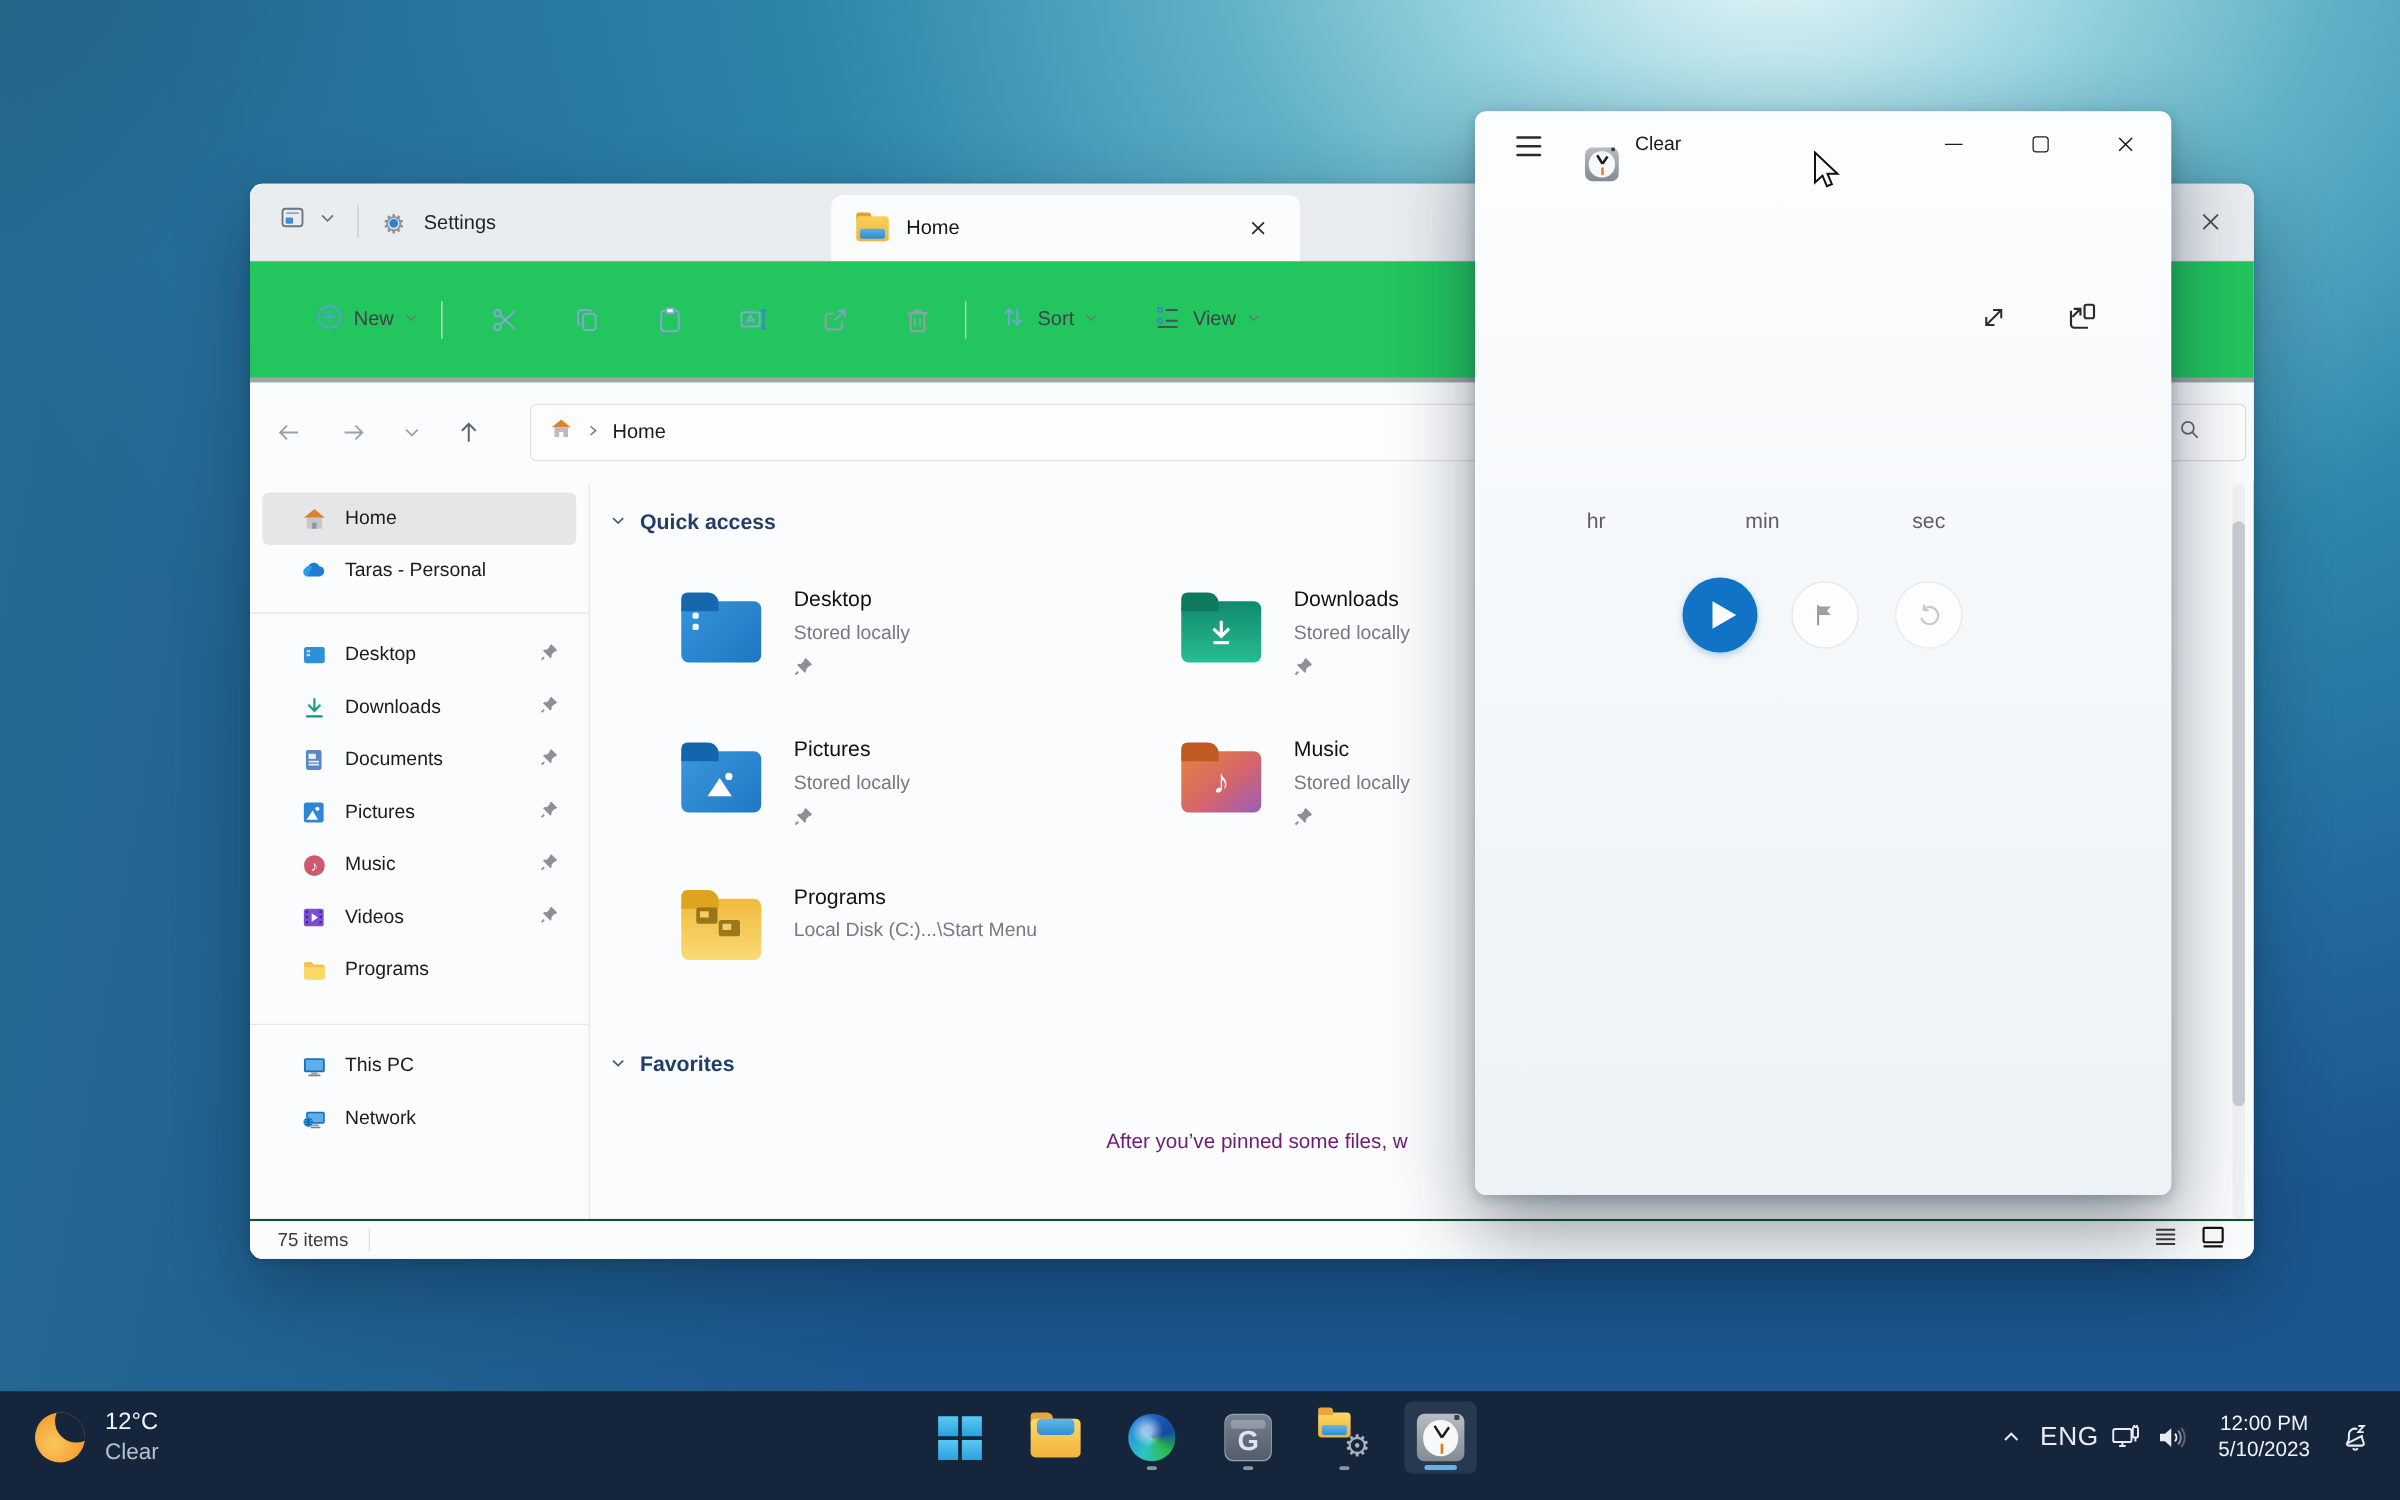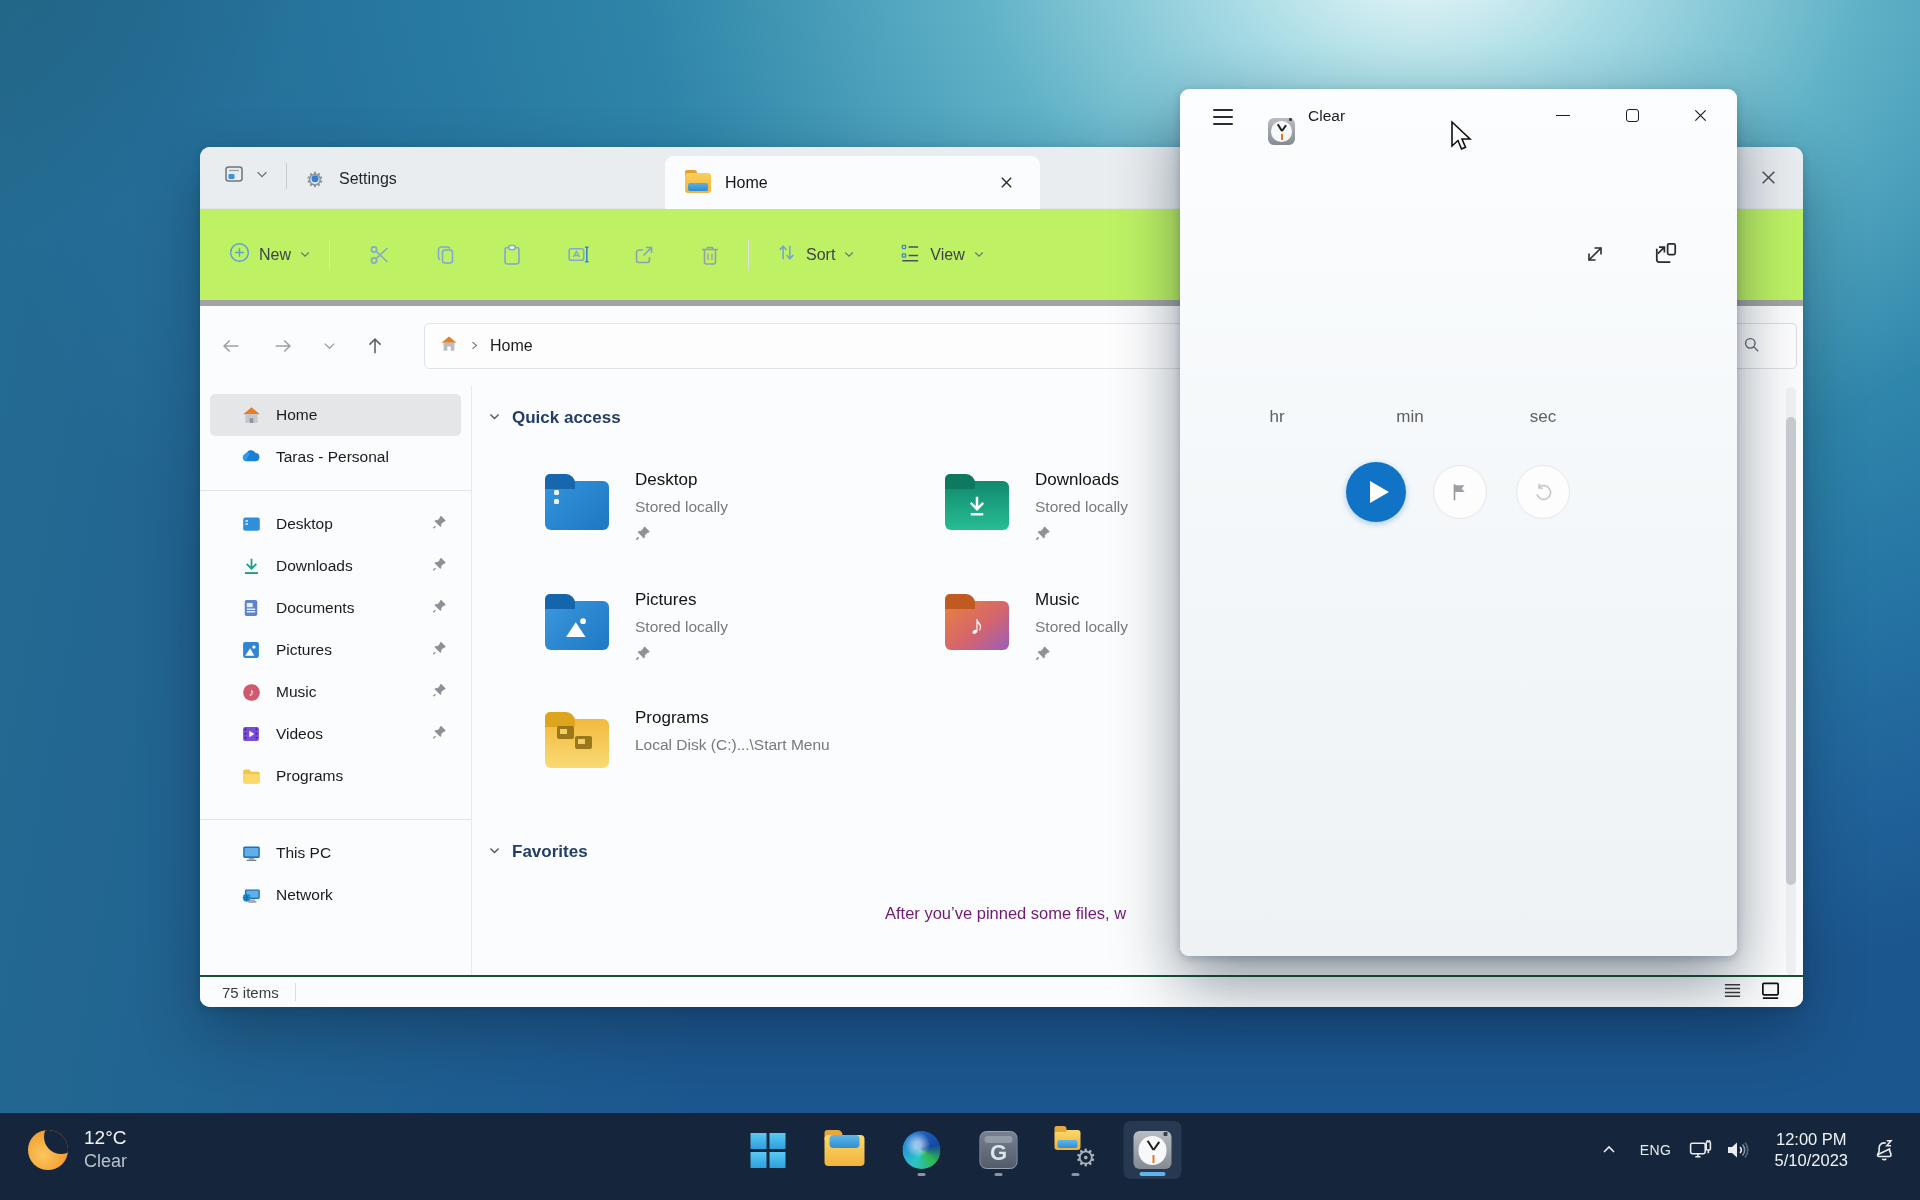--- a/index.html
+++ b/index.html
@@ -30,21 +30,21 @@
   .gearwrap .g{font-size:21px;line-height:1;color:#8d949c;}
   .gearwrap .dot{position:absolute;left:50%;top:50%;width:7px;height:7px;border-radius:50%;background:#2f7fd4;transform:translate(-50%,-54%);}
   .tab-active{position:absolute;left:465px;top:9px;width:375px;height:53px;background:#fbfcfd;border-radius:9px 9px 0 0;display:flex;align-items:center;padding:0 20px;gap:14px;font-size:16px;color:#141414;}
   .tab-close{margin-left:auto;width:28px;height:28px;display:flex;align-items:center;justify-content:center;border-radius:4px;}
   .ex-close{position:absolute;right:16px;top:12px;width:38px;height:36px;display:flex;align-items:center;justify-content:center;}
   .tabfolder{position:relative;width:26px;height:20px;}
   .tabfolder .f{position:absolute;left:0;top:-3px;width:12px;height:7px;background:#e3a02f;border-radius:2px 3px 0 0;}
   .tabfolder .b{position:absolute;inset:0;border-radius:3px;background:linear-gradient(180deg,#f8cf5a,#f1b33e);}
   .tabfolder .t{position:absolute;left:3px;bottom:2px;right:3px;height:8px;border-radius:2px;background:linear-gradient(180deg,#58b1e4,#2d8bd0);}
 
-  .ex-cmdbar{position:relative;height:97px;background:#bef264;border-bottom:6px solid #a3a3a3;display:flex;align-items:center;padding-left:28px;}
+  .ex-cmdbar{position:relative;height:97px;background:#22c55e;border-bottom:4px solid #a3a3a3;display:flex;align-items:center;padding-left:52px;}
   .cmd-group{display:flex;align-items:center;gap:8px;color:#3d4349;font-size:16px;}
   .tbtn{width:48px;height:48px;display:flex;align-items:center;justify-content:center;border-radius:5px;}
   .cmdbar-div{width:1px;height:30px;background:#dcdfe2;}
   .ic-blue{color:#84a8cf;}
   .ic-gray{color:#93a0ac;}
   .ic-sort{color:#74a3d6;}
   .ic-dark{color:#49525b;}
   .newplus{color:#5c9fd8;}
   .chev{color:#6a727b;}
 
@@ -164,21 +164,21 @@
   .gic .g{color:#dfe5ec;font-size:22px;font-weight:700;margin-top:6px;}
   .fgic{position:relative;width:42px;height:40px;}
   .fgic .fold{position:absolute;left:0;top:0;width:26px;height:20px;border-radius:3px;background:linear-gradient(180deg,#fbd96a,#f0b03a);}
   .fgic .fold::before{content:"";position:absolute;left:0;top:-4px;width:12px;height:6px;border-radius:2px 3px 0 0;background:#e9a63a;}
   .fgic .fold::after{content:"";position:absolute;left:3px;bottom:2px;right:3px;height:8px;border-radius:2px;background:linear-gradient(180deg,#61b7e8,#2f8fd2);}
   .fgic .gear{position:absolute;right:0;bottom:0;font-size:24px;line-height:1;color:#aab2bb;}
 
   .tray{position:absolute;right:14px;top:0;height:73px;display:flex;align-items:center;color:#e8ecf1;}
   .tray .itm{display:flex;align-items:center;justify-content:center;height:46px;border-radius:5px;}
   .tr-chev{width:40px;}
-  .tr-lang{width:54px;font-size:14px;letter-spacing:.5px;}
+  .tr-lang{width:54px;font-size:21px;letter-spacing:.5px;}
   .tr-net,.tr-vol{width:36px;}
   .tr-clockblock{margin-left:12px;padding:0 8px;display:flex;flex-direction:column;align-items:flex-end;gap:2px;font-size:16.5px;color:#f0f3f7;}
   .tr-bell{width:44px;margin-left:6px;position:relative;}
 
   
   .cursor{position:absolute;left:1448px;top:120px;z-index:50;}
 </style>
 </head>
 <body>
 

